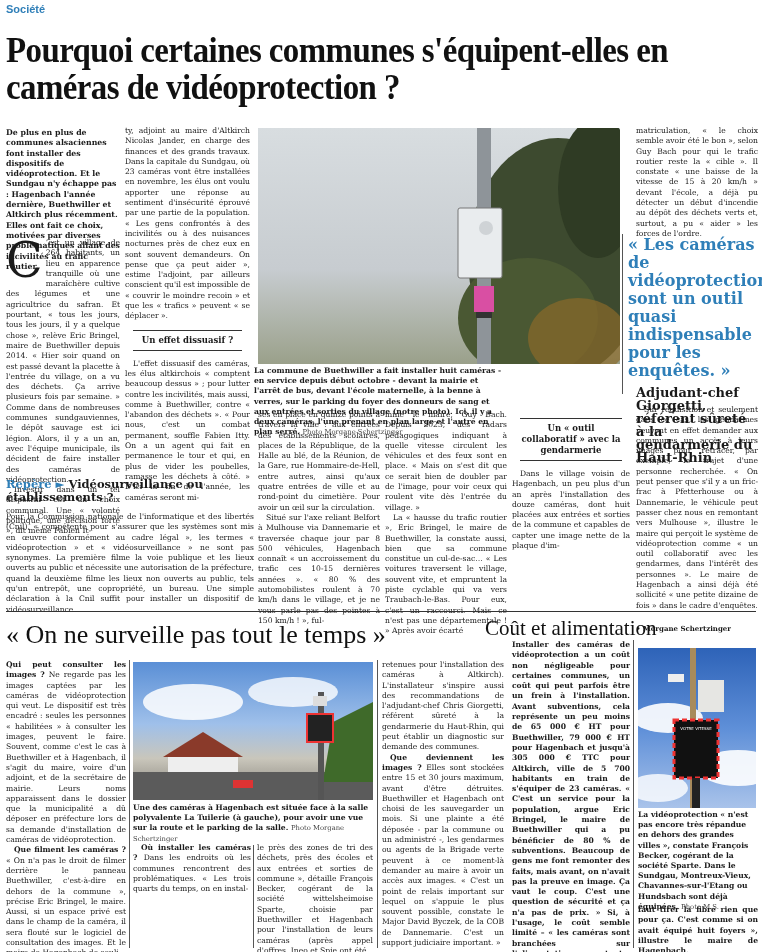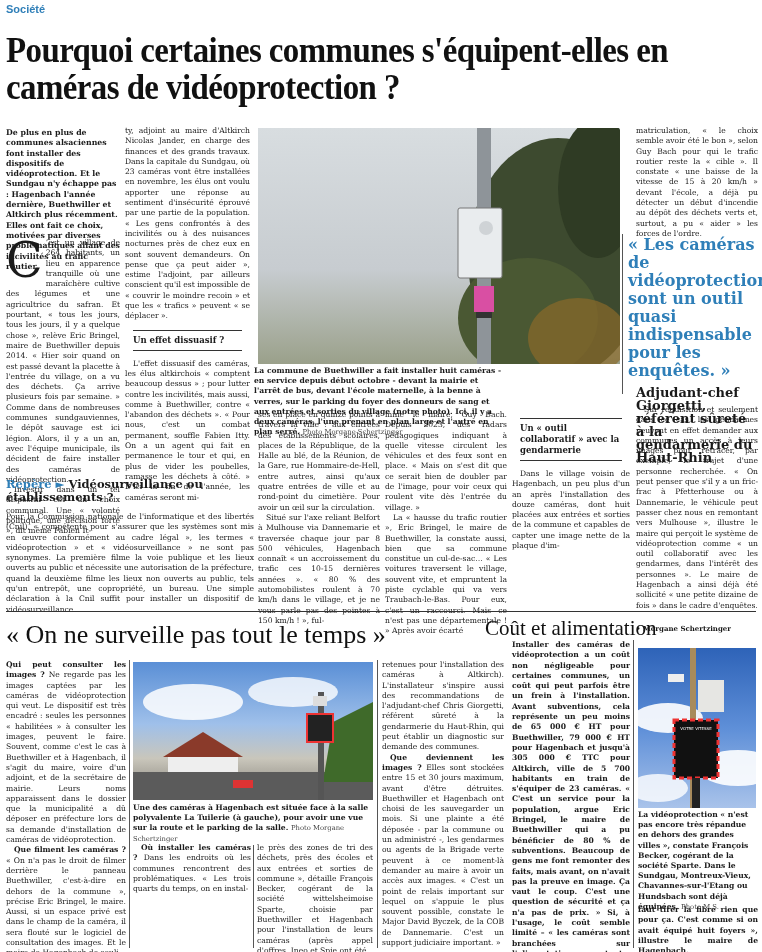--- a/index.html
+++ b/index.html
@@ -5,21 +5,21 @@
 *{box-sizing:border-box;margin:0;padding:0}
 body{width:762px;height:952px;background:#fff;overflow:hidden;position:relative;font-family:"DejaVu Serif",serif;color:#1a1a1a}
 .abs{position:absolute}
 p,.t{font-size:7.6px;line-height:10.3px;text-align:justify;hyphens:auto}
 .rubric{left:6px;top:3px;font:bold 11px "Liberation Sans",sans-serif;color:#2f7fb8}
 .headline{left:6px;top:32px;width:750px;font:bold 35px/37px "Liberation Serif",serif;letter-spacing:-0.6px;color:#111;transform:scaleX(0.94);transform-origin:left}
 .chapo{left:6px;top:128px;width:114px;font-size:7.8px;line-height:10.3px;font-weight:bold;text-align:left}
 .col{position:absolute}
 .dropcap{float:left;font:48px/40px "DejaVu Serif",serif;margin:2px 3px 0 0}
 .indent{text-indent:8px}
-.inter{text-align:left;font-weight:bold;font-size:8.5px;line-height:11px;border-top:1px solid #333;border-bottom:1px solid #333;padding:4px 0;margin:8px 8px}
+.inter{text-align:center;font-weight:bold;font-size:8.5px;line-height:11px;border-top:1px solid #333;border-bottom:1px solid #333;padding:4px 0;margin:8px 8px}
 .caption{font-family:"DejaVu Serif",serif;font-size:7.6px;line-height:10.2px;font-weight:bold}
 .credit{font-weight:normal;font-size:6.8px;color:#444}
 .photo{overflow:hidden}
 .quote{color:#2f7fb8;font:bold 16px/18px "DejaVu Serif",serif}
 .qsrc{font-weight:bold;font-size:13px;line-height:13px}
 .repere-title{font:bold 11.5px/13px "DejaVu Serif",serif}
 .repere-title .rp{color:#2f7fb8}
 .h2{font:26px/30px "Liberation Serif",serif;color:#111}
 .h2b{font:21px/24px "Liberation Serif",serif;color:#111}
 .bold{font-weight:bold}

